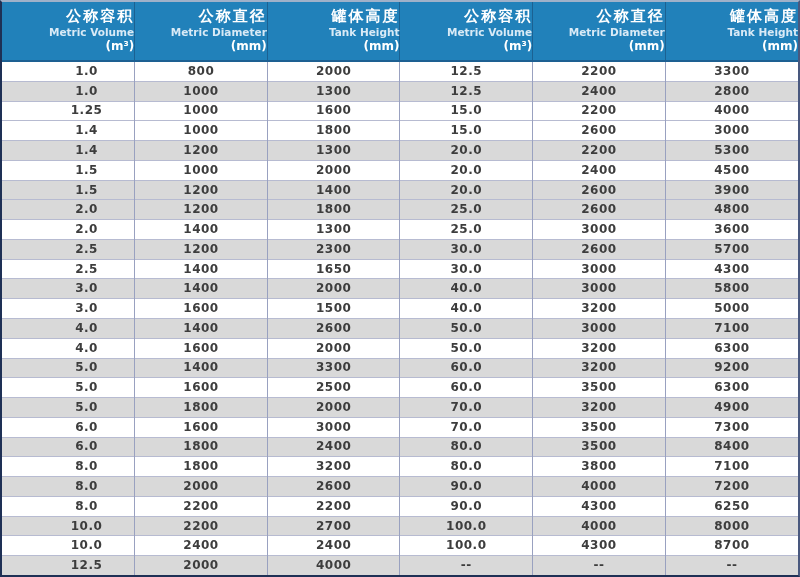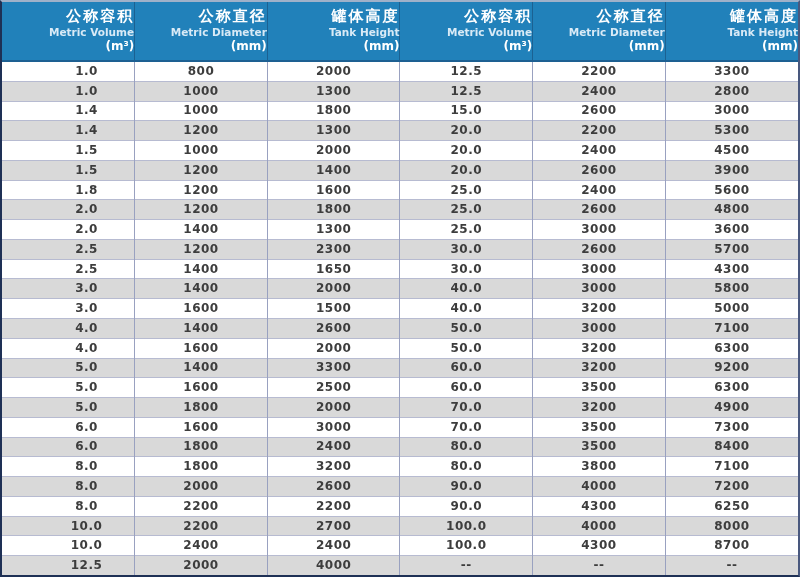--- a/index.html
+++ b/index.html
@@ -123,20 +123,28 @@
         </tr>
         <tr class="alt">
           <td>1.0</td>
           <td>1000</td>
           <td>1300</td>
           <td>12.5</td>
           <td>2400</td>
           <td>2800</td>
         </tr>
         <tr>
+          <td>1.25</td>
+          <td>1000</td>
+          <td>1600</td>
+          <td>15.0</td>
+          <td>2200</td>
+          <td>4000</td>
+        </tr>
+        <tr>
           <td>1.4</td>
           <td>1000</td>
           <td>1800</td>
           <td>15.0</td>
           <td>2600</td>
           <td>3000</td>
         </tr>
         <tr class="alt">
           <td>1.4</td>
           <td>1200</td>
@@ -153,28 +161,20 @@
           <td>2400</td>
           <td>4500</td>
         </tr>
         <tr class="alt">
           <td>1.5</td>
           <td>1200</td>
           <td>1400</td>
           <td>20.0</td>
           <td>2600</td>
           <td>3900</td>
-        </tr>
-        <tr>
-          <td>1.8</td>
-          <td>1200</td>
-          <td>1600</td>
-          <td>25.0</td>
-          <td>2400</td>
-          <td>5600</td>
         </tr>
         <tr class="alt">
           <td>2.0</td>
           <td>1200</td>
           <td>1800</td>
           <td>25.0</td>
           <td>2600</td>
           <td>4800</td>
         </tr>
         <tr>

